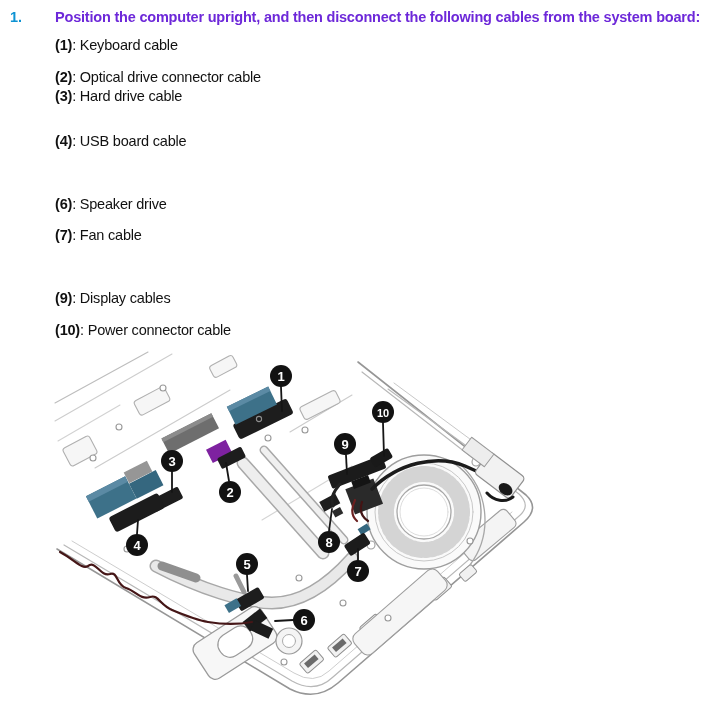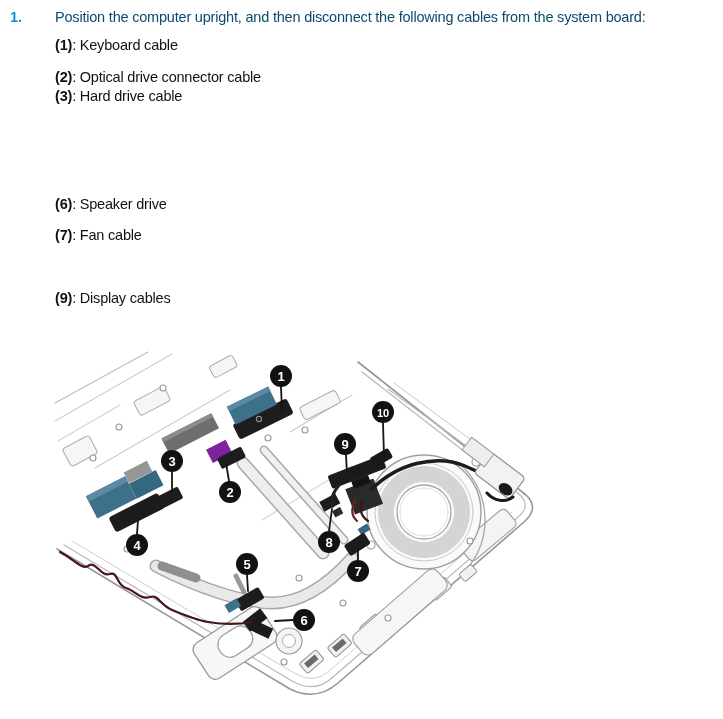--- a/index.html
+++ b/index.html
@@ -1,40 +1,42 @@
 <!DOCTYPE html>
 <html><head>
 <meta charset="utf-8">
 <style>
   html,body{margin:0;padding:0;background:#ffffff;}
   .page{position:relative;width:723px;height:719px;background:#fff;overflow:hidden;
         font-family:"Liberation Sans",sans-serif;color:#000;}
   .step-row{position:absolute;top:9px;left:0;width:723px;}
   .step-num{position:absolute;left:10px;top:0;font-weight:bold;font-size:14.5px;}
-  .step-text{position:absolute;left:55px;top:0;font-size:14.5px;letter-spacing:-0.2px;color:#0c4a6e;}
+  .step-text{position:absolute;left:55px;top:0;font-size:14.5px;letter-spacing:-0.2px;color:#6d28d9;font-weight:bold;}
   .item-row{position:absolute;left:55px;font-size:14.5px;letter-spacing:-0.2px;color:#111;white-space:nowrap;text-align:right;}
   .item-label{font-weight:bold;}
   svg text{font-family:"Liberation Sans",sans-serif;font-weight:bold;}
 </style>
 </head>
 <body>
 
 <div class="page">
 
   <div class="step-row">
     <span class="step-num" style="color: rgb(14, 147, 211);">1.</span>
     <span class="step-text">Position the computer upright, and then disconnect the following cables from the system board:</span>
   </div>
 
   <div class="item-row" style="top:37px"><span class="item-label">(1)</span><span>: Keyboard cable</span></div>
   <div class="item-row" style="top:69px"><span class="item-label">(2)</span><span>: Optical drive connector cable</span></div>
   <div class="item-row" style="top:88px"><span class="item-label">(3)</span><span>: Hard drive cable</span></div>
+  <div class="item-row" style="top:133px"><span class="item-label">(4)</span><span>: USB board cable</span></div>
   <div class="item-row" style="top:196px"><span class="item-label">(6)</span><span>: Speaker drive</span></div>
   <div class="item-row" style="top:227px"><span class="item-label">(7)</span><span>: Fan cable</span></div>
   <div class="item-row" style="top:290px"><span class="item-label">(9)</span><span>: Display cables</span></div>
+  <div class="item-row" style="top:322px"><span class="item-label">(10)</span><span>: Power connector cable</span></div>
 
   <svg style="position:absolute;left:40px;top:350px;" width="540" height="369" viewBox="40 350 540 369" fill="none" stroke-linecap="round" stroke-linejoin="round">
 
     <g stroke="#bdbdbd" stroke-width="1.1">
       <path d="M55 403 L148 352"></path>
       <path d="M55 421 L172 354" stroke="#cdcdcd"></path>
       <path d="M58 441 L120 405" stroke="#d2d2d2"></path>
       <path d="M95 468 L230 390" stroke="#cccccc"></path>
       <path d="M290 432 L352 395" stroke="#cccccc"></path>
       <path d="M262 520 L352 466" stroke="#d4d4d4"></path>

